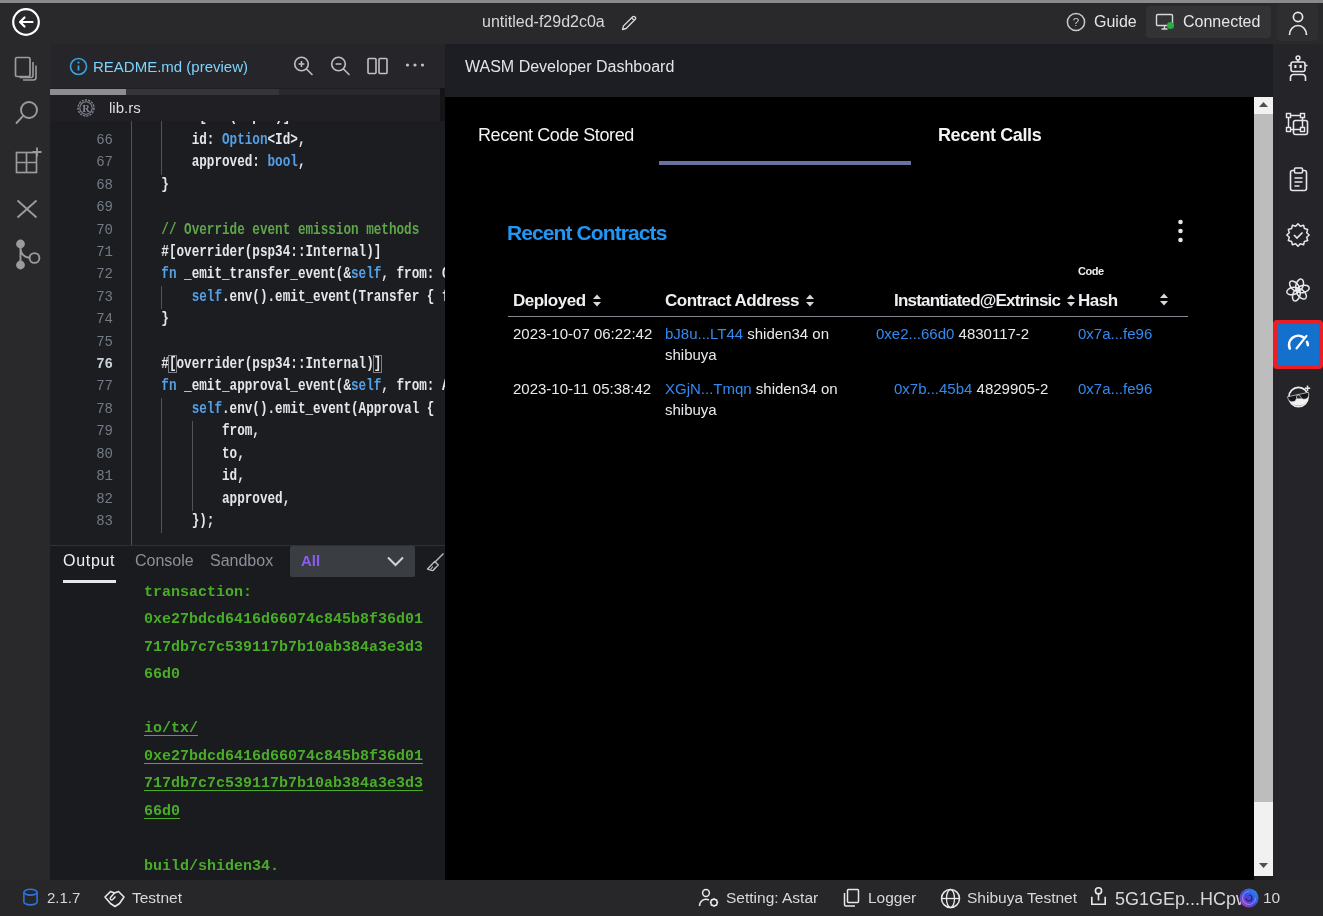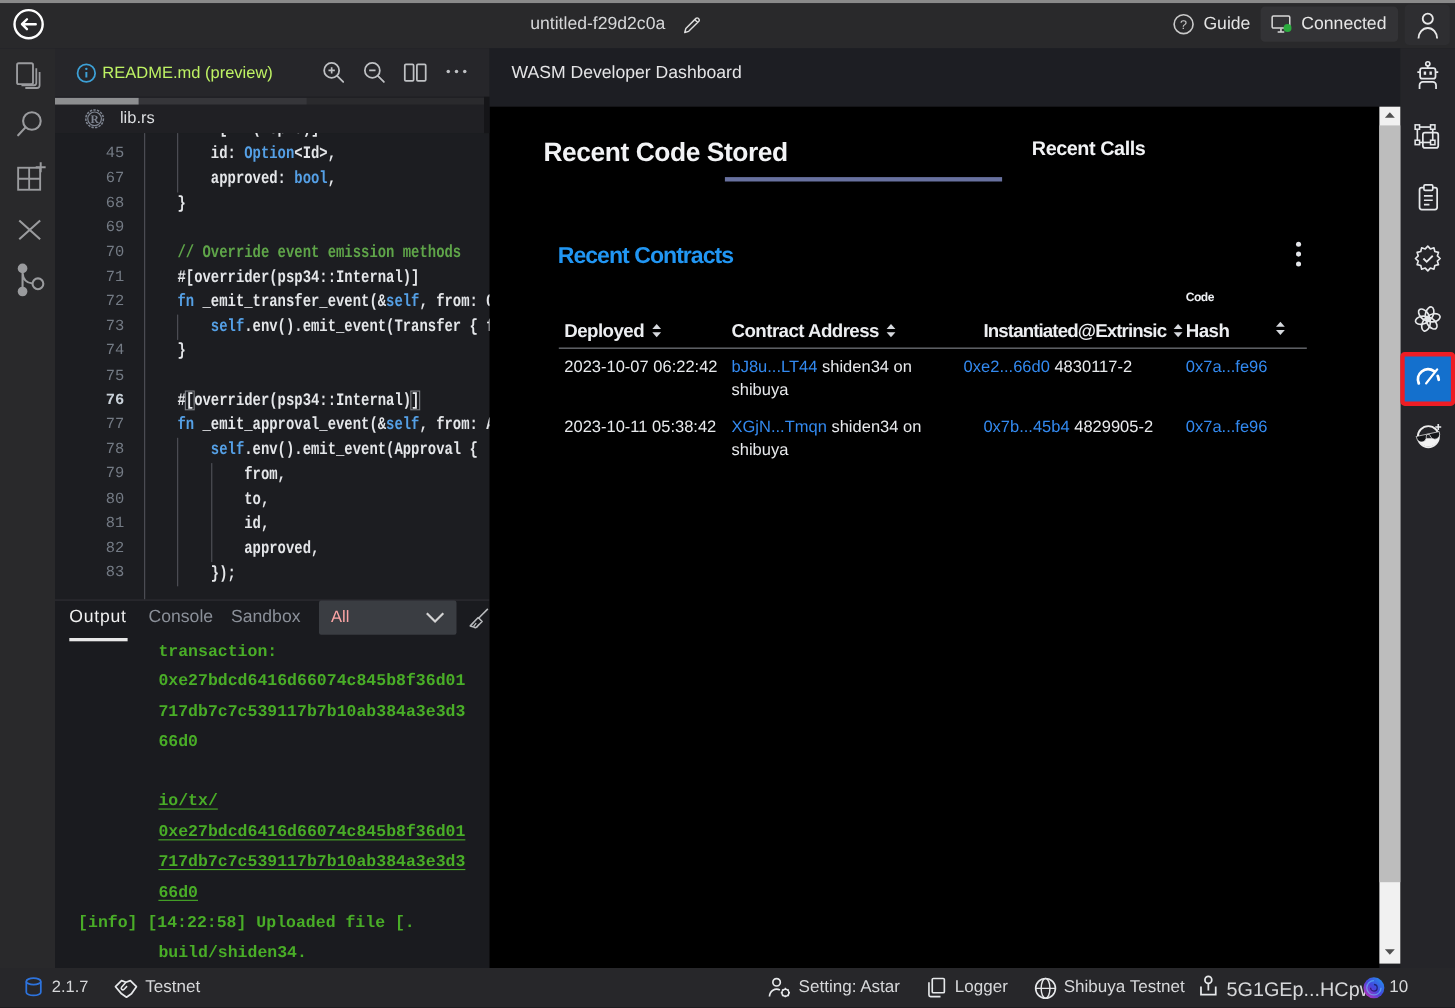--- a/index.html
+++ b/index.html
@@ -74,21 +74,21 @@
 <circle cx="7.5" cy="6" r="4.4" fill="#9a9b9e"></circle>
 <circle cx="7.5" cy="27" r="4.4" fill="#9a9b9e"></circle>
 <circle cx="21.5" cy="20" r="4.9" fill="none" stroke="#9a9b9e" stroke-width="1.9"></circle>
 <path d="M7.5 9 V23 M7.5 10 q0.5 9 9.2 9.8" fill="none" stroke="#9a9b9e" stroke-width="1.9"></path>
 </svg>
 <svg class="abs" style="left:69px;top:57px" width="19" height="19" viewBox="0 0 19 19">
 <circle cx="9.5" cy="9.5" r="8" fill="none" stroke="#3da0d6" stroke-width="1.6"></circle>
 <path d="M9.5 8.5 v5" stroke="#3da0d6" stroke-width="1.8"></path>
 <circle cx="9.5" cy="5.6" r="1.1" fill="#3da0d6"></circle>
 </svg>
-<div class="abs" style="left:93px;top:58px;font-size:15px;color:#bef264">README.md (preview)</div>
+<div class="abs" style="left:93px;top:58px;font-size:15px;color:#7dd3fc">README.md (preview)</div>
 <svg class="abs" style="left:292px;top:55px" width="22" height="22" viewBox="0 0 22 22">
 <circle cx="9.5" cy="9" r="6.8" fill="none" stroke="#bfc1c4" stroke-width="1.6"></circle>
 <path d="M14.5 14 L20 19.5" stroke="#bfc1c4" stroke-width="1.6" stroke-linecap="round"></path>
 <path d="M6.6 9 h5.8 M9.5 6.1 v5.8" stroke="#bfc1c4" stroke-width="1.5"></path>
 </svg>
 <svg class="abs" style="left:329px;top:55px" width="22" height="22" viewBox="0 0 22 22">
 <circle cx="9.5" cy="9" r="6.8" fill="none" stroke="#bfc1c4" stroke-width="1.6"></circle>
 <path d="M14.5 14 L20 19.5" stroke="#bfc1c4" stroke-width="1.6" stroke-linecap="round"></path>
 <path d="M6.6 9 h5.8" stroke="#bfc1c4" stroke-width="1.5"></path>
 </svg>
@@ -110,21 +110,21 @@
 <circle cx="10" cy="10" r="6.2" fill="none" stroke="#7f8591" stroke-width="1.1"></circle>
 <text x="10" y="14" text-anchor="middle" font-family="Liberation Serif" font-size="10.5" font-weight="bold" fill="#7f8591">R</text>
 </svg>
 <div class="abs" style="left:109px;top:99px;font-size:15px;color:#dcdee1">lib.rs</div>
 <div class="abs" style="left:50px;top:121px;width:395px;height:424px;overflow:hidden">
 <div class="guide" style="left:81px;top:0;height:424px"></div>
 <div class="guide" style="left:111px;top:0px;height:53.5px"></div>
 <div class="guide" style="left:111px;top:165px;height:22.5px"></div>
 <div class="guide" style="left:111px;top:277px;height:135px"></div>
 <div class="guide" style="left:142px;top:299.5px;height:90.0px"></div>
-<div class="ln" style="top:7.8px;left:12px;color:#747b85">45</div>
+<div class="ln" style="top:7.8px;left:12px;color:#747b85">66</div>
 <div class="ln" style="top:30.2px;left:12px;color:#747b85">67</div>
 <div class="ln" style="top:52.6px;left:12px;color:#747b85">68</div>
 <div class="ln" style="top:75.1px;left:12px;color:#747b85">69</div>
 <div class="ln" style="top:97.5px;left:12px;color:#747b85">70</div>
 <div class="ln" style="top:119.9px;left:12px;color:#747b85">71</div>
 <div class="ln" style="top:142.3px;left:12px;color:#747b85">72</div>
 <div class="ln" style="top:164.7px;left:12px;color:#747b85">73</div>
 <div class="ln" style="top:187.2px;left:12px;color:#747b85">74</div>
 <div class="ln" style="top:209.6px;left:12px;color:#747b85">75</div>
 <div class="ln" style="top:232.0px;left:12px;color:#c9d1d9;font-weight:bold">76</div>
@@ -153,41 +153,40 @@
 <div class="cl" style="left:81px;top:366.5px">            approved,</div>
 <div class="cl" style="left:81px;top:388.9px">        });</div>
 <div class="abs" style="left:117.5px;top:234.0px;width:9px;height:18px;border:1px solid #7e8085"></div>
 <div class="abs" style="left:322.5px;top:234.0px;width:9px;height:18px;border:1px solid #7e8085"></div>
 </div>
 <div class="abs" style="left:63px;top:552px;font-size:16px;letter-spacing:0.7px;color:#f1f1f1">Output</div>
 <div class="abs" style="left:63px;top:580px;width:53px;height:2.5px;background:#e8e8e8"></div>
 <div class="abs" style="left:135px;top:552px;font-size:16px;color:#8b9099">Console</div>
 <div class="abs" style="left:210px;top:552px;font-size:16px;color:#8b9099">Sandbox</div>
 <div class="abs" style="left:290px;top:546px;width:125px;height:31px;background:#3a3d42;border-radius:2px"></div>
-<div class="abs" style="left:301px;top:552px;font-size:15px;font-weight:normal;color:#fca5a5">All</div>
+<div class="abs" style="left:301px;top:552px;font-size:15px;font-weight:bold;color:#8b5cf6">All</div>
 <svg class="abs" style="left:386px;top:556px" width="19" height="11" viewBox="0 0 19 11">
 <path d="M2 1.5 L9.5 9 L17 1.5" fill="none" stroke="#d4d4d4" stroke-width="2"></path>
 </svg>
 <svg class="abs" style="left:425px;top:550px" width="20" height="22" viewBox="0 0 20 22">
 <path d="M10 12 L18.5 3.5" stroke="#b9bbbe" stroke-width="1.4"></path>
 <path d="M2.5 19 l7.2-7.6 3.6 3.6 -5.2 5.2 a1.2 1.2 0 0 1 -1.6 0.1 z" fill="none" stroke="#b9bbbe" stroke-width="1.4" stroke-linejoin="round"></path>
 <path d="M5.5 19.5 l2.4-3 M8.3 20.3 l2.2-2.8" stroke="#b9bbbe" stroke-width="1.2"></path>
 </svg>
 <div class="log" style="left:144px;top:583px">transaction:</div>
 <div class="log" style="left:144px;top:610px">0xe27bdcd6416d66074c845b8f36d01</div>
 <div class="log" style="left:144px;top:638px">717db7c7c539117b7b10ab384a3e3d3</div>
 <div class="log" style="left:144px;top:665px">66d0</div>
 <div class="log" style="left:144px;top:719px"><u>io/tx/</u></div>
 <div class="log" style="left:144px;top:747px"><u>0xe27bdcd6416d66074c845b8f36d01</u></div>
 <div class="log" style="left:144px;top:774px"><u>717db7c7c539117b7b10ab384a3e3d3</u></div>
 <div class="log" style="left:144px;top:802px"><u>66d0</u></div>
-<div class="log" style="left:71px;top:830px">[info] [14:22:58] Uploaded file [.</div>
 <div class="log" style="left:144px;top:857px">build/shiden34.</div>
 <div class="abs" style="left:465px;top:58px;font-size:16px;color:#e4e4e6">WASM Developer Dashboard</div>
-<div class="abs" style="left:494px;top:125px;font-size:24px;letter-spacing:-0.4px;font-weight:bold;color:#f2f3f5">Recent Code Stored</div>
+<div class="abs" style="left:478px;top:125px;font-size:18px;letter-spacing:-0.4px;font-weight:normal;color:#f2f3f5">Recent Code Stored</div>
 <div class="abs" style="left:938px;top:125px;font-size:18px;letter-spacing:-0.4px;font-weight:bold;color:#f2f3f5">Recent Calls</div>
 <div class="abs" style="left:659px;top:161px;width:252px;height:3.5px;background:#68719f"></div>
 <div class="abs" style="left:507px;top:221px;font-size:21px;letter-spacing:-0.9px;font-weight:bold;color:#2196f3">Recent Contracts</div>
 <svg class="abs" style="left:1176px;top:218px" width="9" height="28" viewBox="0 0 9 28">
 <circle cx="4.5" cy="4" r="2.3" fill="#e4e6ea"></circle>
       <circle cx="4.5" cy="13" r="2.3" fill="#e4e6ea"></circle>
       <circle cx="4.5" cy="22" r="2.3" fill="#e4e6ea"></circle>
 </svg>
 <div style="position:absolute;font-size:17px;letter-spacing:-0.5px;font-weight:bold;color:#eceef1;white-space:nowrap;left:513px;top:291px">Deployed<svg style="display:inline-block;vertical-align:-1px;margin-left:6px" width="10" height="13" viewBox="0 0 10 13">
 <path d="M5 0.5 L9 5 H1 Z" fill="#d6d9de"></path>

